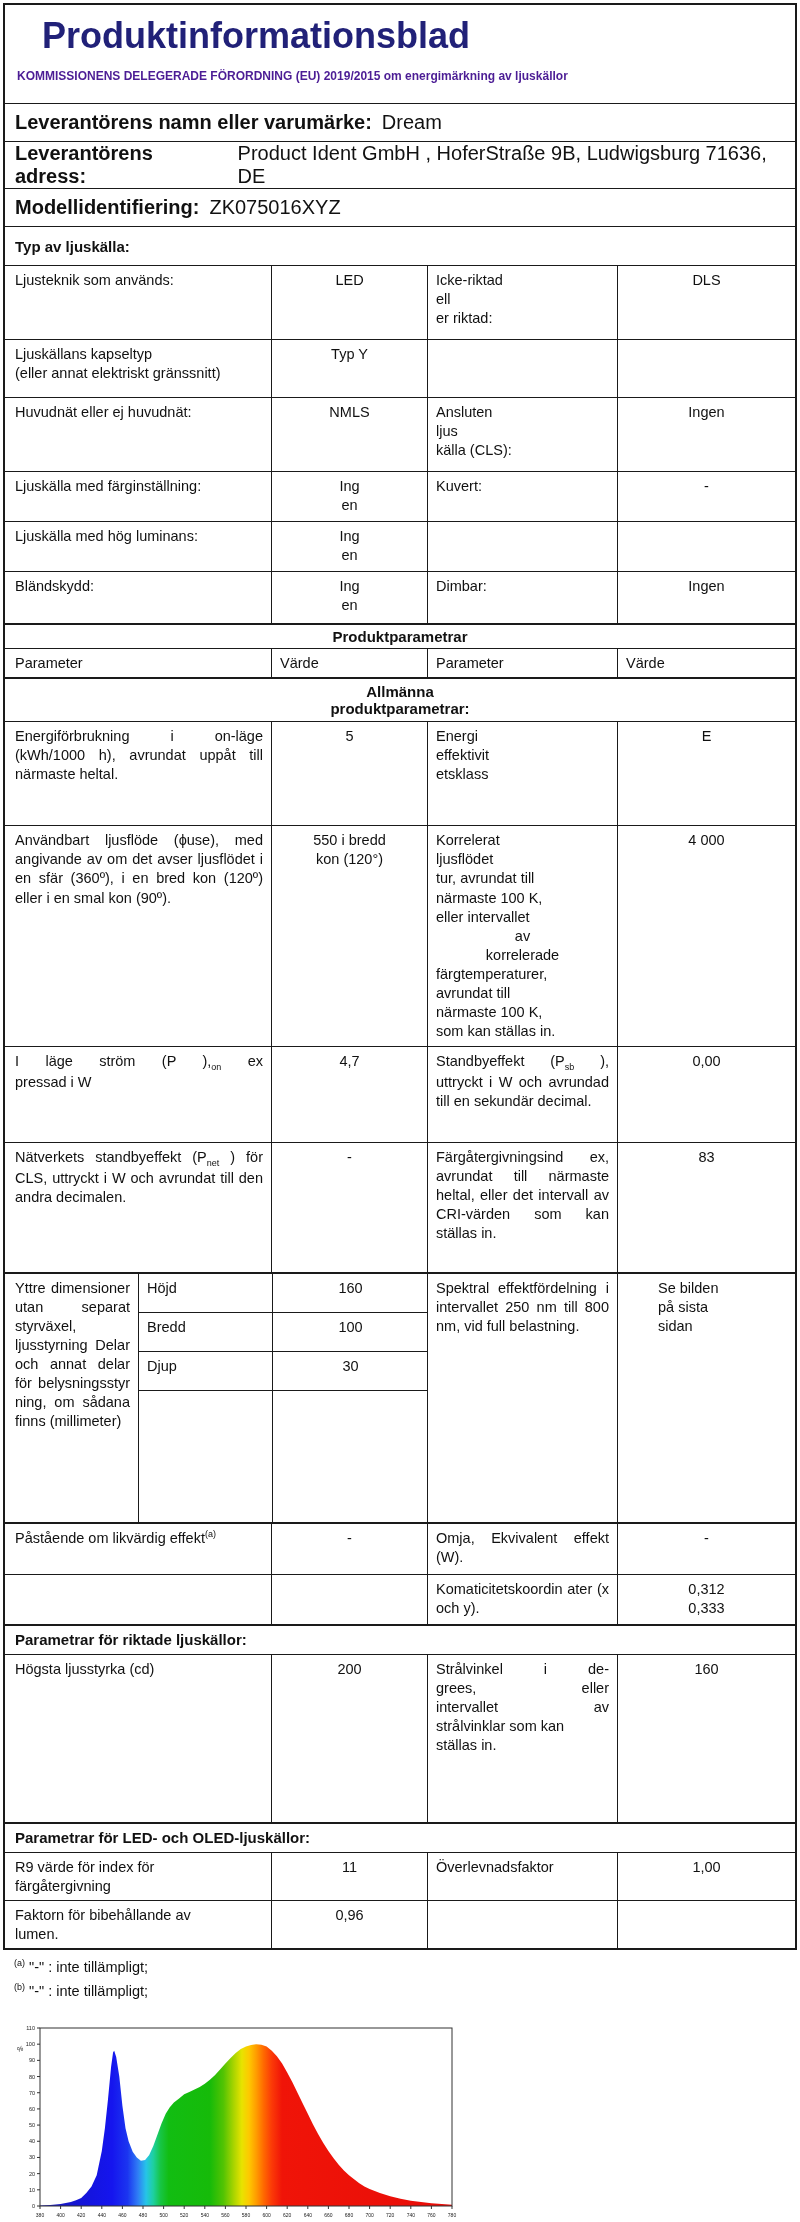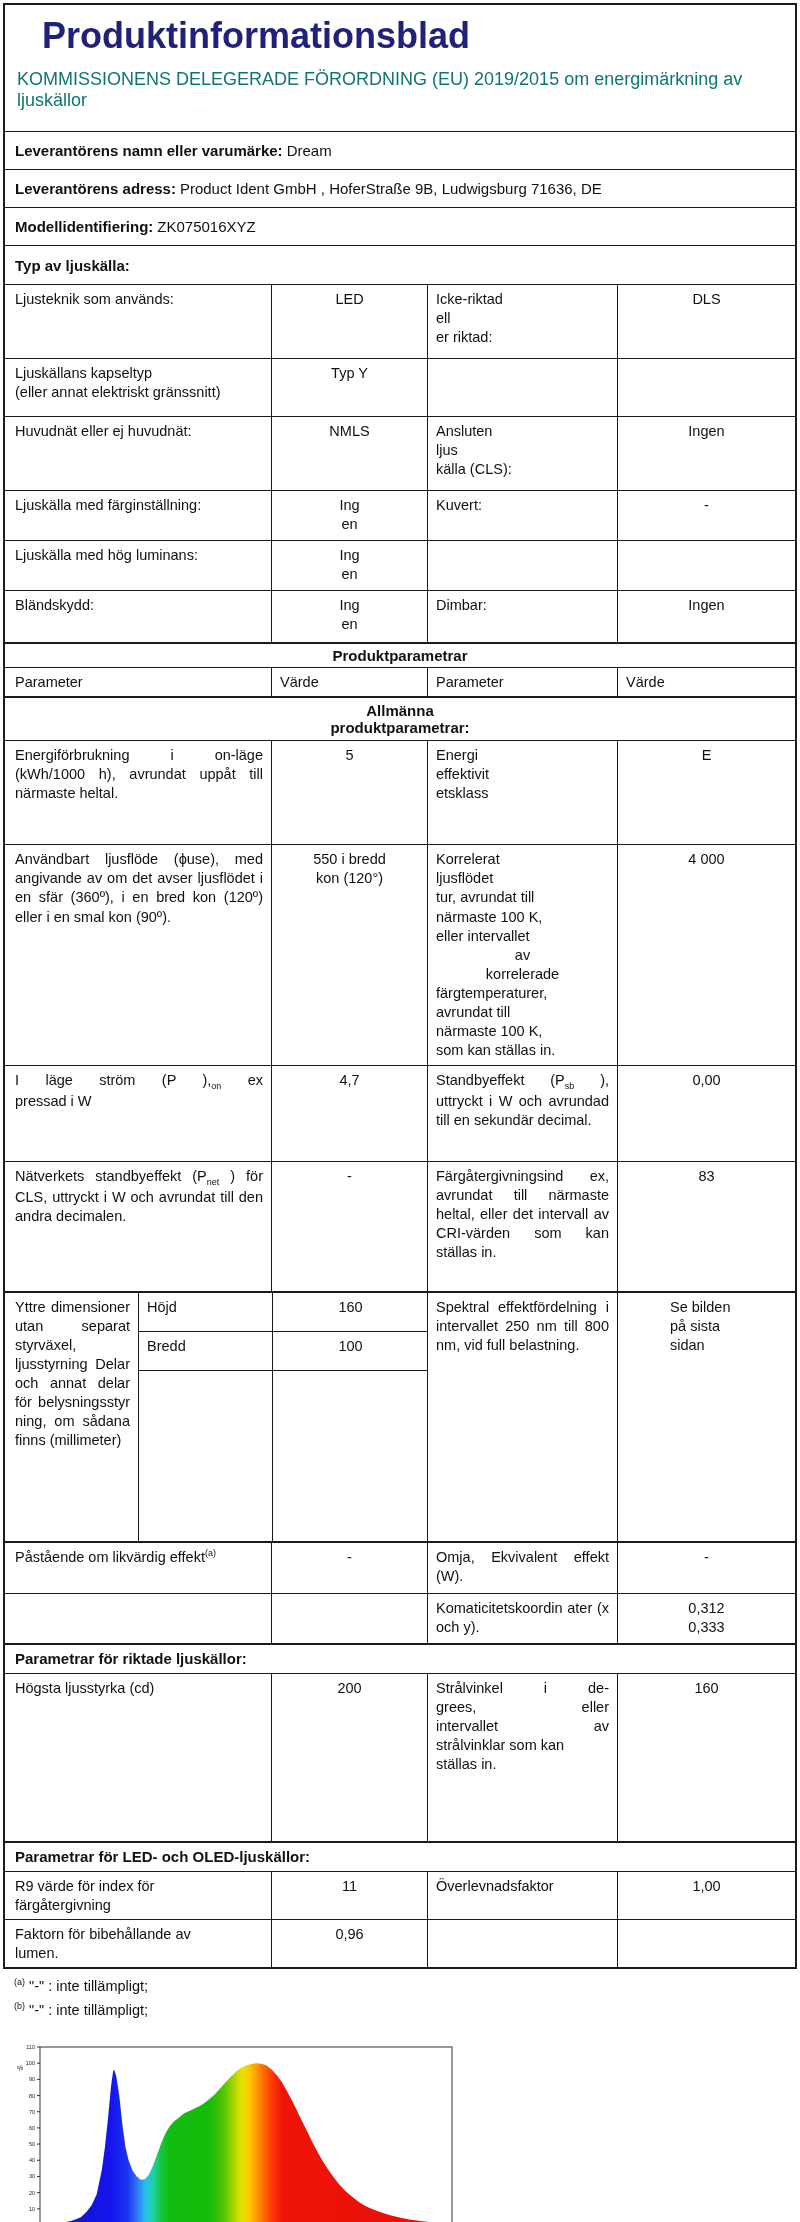--- a/index.html
+++ b/index.html
@@ -2,22 +2,22 @@
 <html><head>
 <meta charset="utf-8">
 <style>
   html,body{margin:0;padding:0;background:#fff;}
   body{width:800px;font-family:"Liberation Sans",sans-serif;color:#111;}
   .sheet{margin:3px;border:2px solid #1a1a1a;width:790px;box-sizing:content-box;}
   .row{border-top:1px solid #1a1a1a;box-sizing:border-box;}
   .bt2{border-top-width:2px;}
   .title-block{padding:10px 16px 20px 12px;}
   .doc-title{font-size:36px;font-weight:bold;color:#212178;letter-spacing:0;margin-left:25px;}
-  .doc-subtitle{font-size:18px;font-weight:normal;margin-top:12px;color:#0f766e;}
-  .kv{display:flex;align-items:center;min-height:38px;padding-left:10px;font-size:15px;gap:4px;}
+  .doc-subtitle{font-size:12px;font-weight:bold;margin-top:12px;color:#4c1d95;}
+  .kv{display:flex;align-items:center;min-height:38px;padding-left:10px;font-size:20px;gap:10px;}
   .kv .lbl{font-weight:bold;}
   .sec-head{display:flex;align-items:center;min-height:39px;padding-left:10px;font-size:15px;font-weight:bold;}
   .sec-head.slim{min-height:30px;}
   .center-head{display:flex;align-items:center;justify-content:center;min-height:25px;font-size:15px;font-weight:bold;text-align:center;}
   .g4{display:grid;grid-template-columns:266px 156px 190px 178px;}
   .g5{display:grid;grid-template-columns:133px 289px 190px 178px;}
   .g4>div,.g5>div{box-sizing:border-box;}
   .g4>div+div,.g5>div+div{border-left:1px solid #1a1a1a;}
   .c{padding:5px 8px 4px;font-size:14.5px;line-height:1.32;}
   .c1{padding-left:10px;}
@@ -25,21 +25,21 @@
   .vc{text-align:center;}
   .pl{white-space:pre-line;}
   .ln-l{text-align:left}.ln-r{}.ln-c{text-align:center}
   .ln-j{text-align:justify;text-align-last:justify}
   sub,sup{font-size:9px;}
   .dim-col{display:flex;flex-direction:column;}
   .dim-row{display:grid;grid-template-columns:133px 156px;border-bottom:1px solid #1a1a1a;min-height:38px;}
   .dim-row>div+div{border-left:1px solid #1a1a1a;}
   .dim-fill{flex:1;display:grid;grid-template-columns:133px 156px;}
   .dim-fill>div+div{border-left:1px solid #1a1a1a;}
-  .se-bild{padding-left:52px;}
+  .se-bild{padding-left:40px;}
   .footnotes{margin:8px 0 0 14px;font-size:14.5px;}
   .footnotes>div{margin-bottom:7px;}
   .chart-wrap{margin:24px 0 0 10px;}
 </style>
 </head>
 <body>
 
 <div class="sheet">
 
   <div class="title-block">
@@ -174,20 +174,24 @@
   <div class="row g5 bt2" style="min-height:250px">
     <div class="c c1 just">Yttre dimensioner utan separat styrväxel, ljusstyrning Delar och annat delar för belysningsstyr ning, om sådana finns (millimeter)</div>
     <div class="dim-col">
       <div class="dim-row">
         <div class="c">Höjd</div>
         <div class="c vc">160</div>
       </div>
       <div class="dim-row">
         <div class="c">Bredd</div>
         <div class="c vc">100</div>
+      </div>
+      <div class="dim-row">
+        <div class="c">Djup</div>
+        <div class="c vc">30</div>
       </div>
       <div class="dim-fill">
           <div></div>
           <div></div>
         </div>
     </div>
     <div class="c just">Spektral effektfördelning i intervallet 250 nm till 800 nm, vid full belastning.</div>
     <div class="c pl se-bild">Se bilden
 på sista
 sidan</div>

